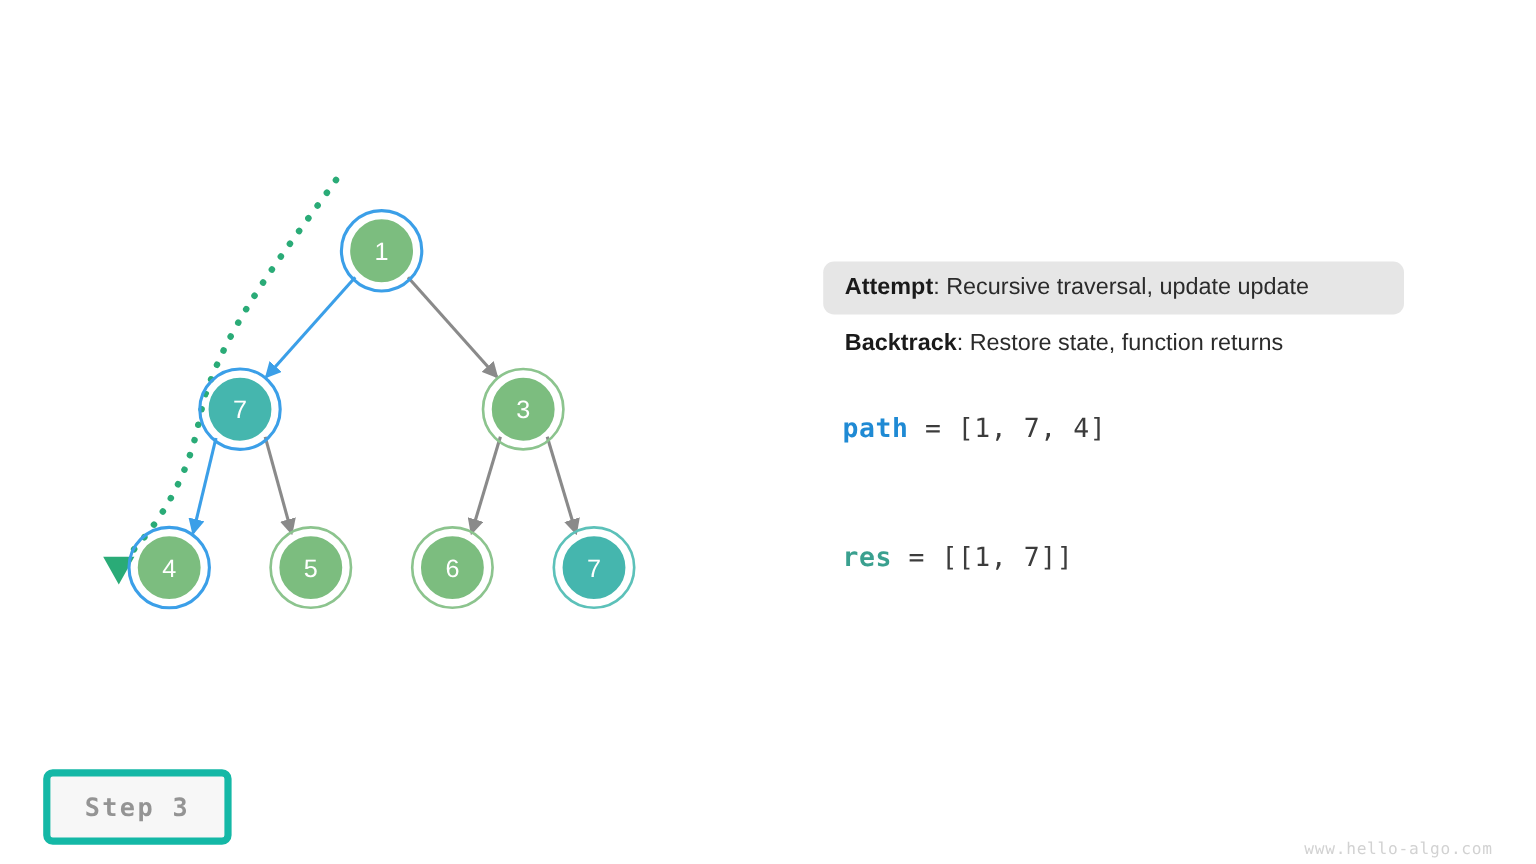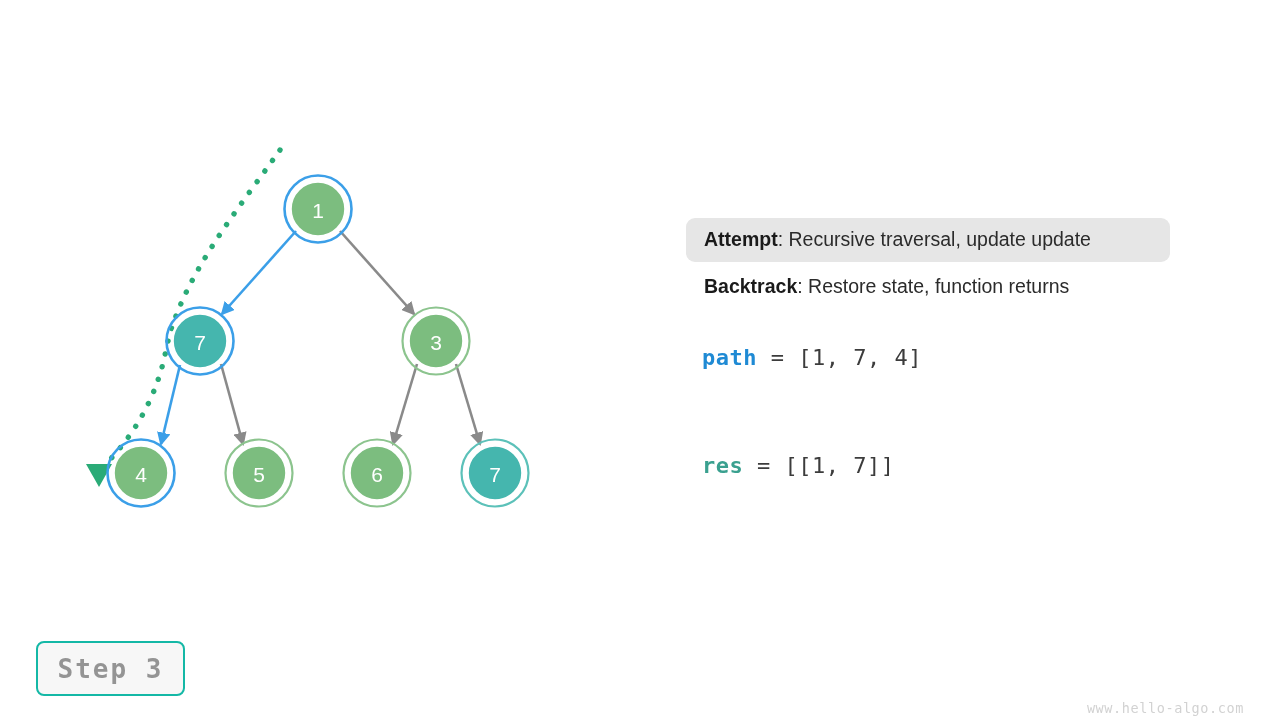--- a/index.html
+++ b/index.html
@@ -83,28 +83,28 @@
   .var-path { color: #1f8ad4; font-weight: bold; }
   .var-res  { color: #3aa08f; font-weight: bold; }
 
   
   .step-badge {
     position: absolute;
     left: 36px;
     top: 641px;
     width: 145px;
     height: 51px;
-    border: 2px solid #14b8a6;
+    border: 6px solid #14b8a6;
     border-radius: 8px;
     background: #f7f7f7;
     display: flex;
     align-items: center;
     justify-content: center;
     font-family: "DejaVu Sans Mono", monospace;
-    font-size: 26px;
+    font-size: 21px;
     font-weight: bold;
     letter-spacing: 2px;
     color: #949494;
   }
 
   
   .watermark {
     position: absolute;
     right: 36px;
     bottom: 4px;

